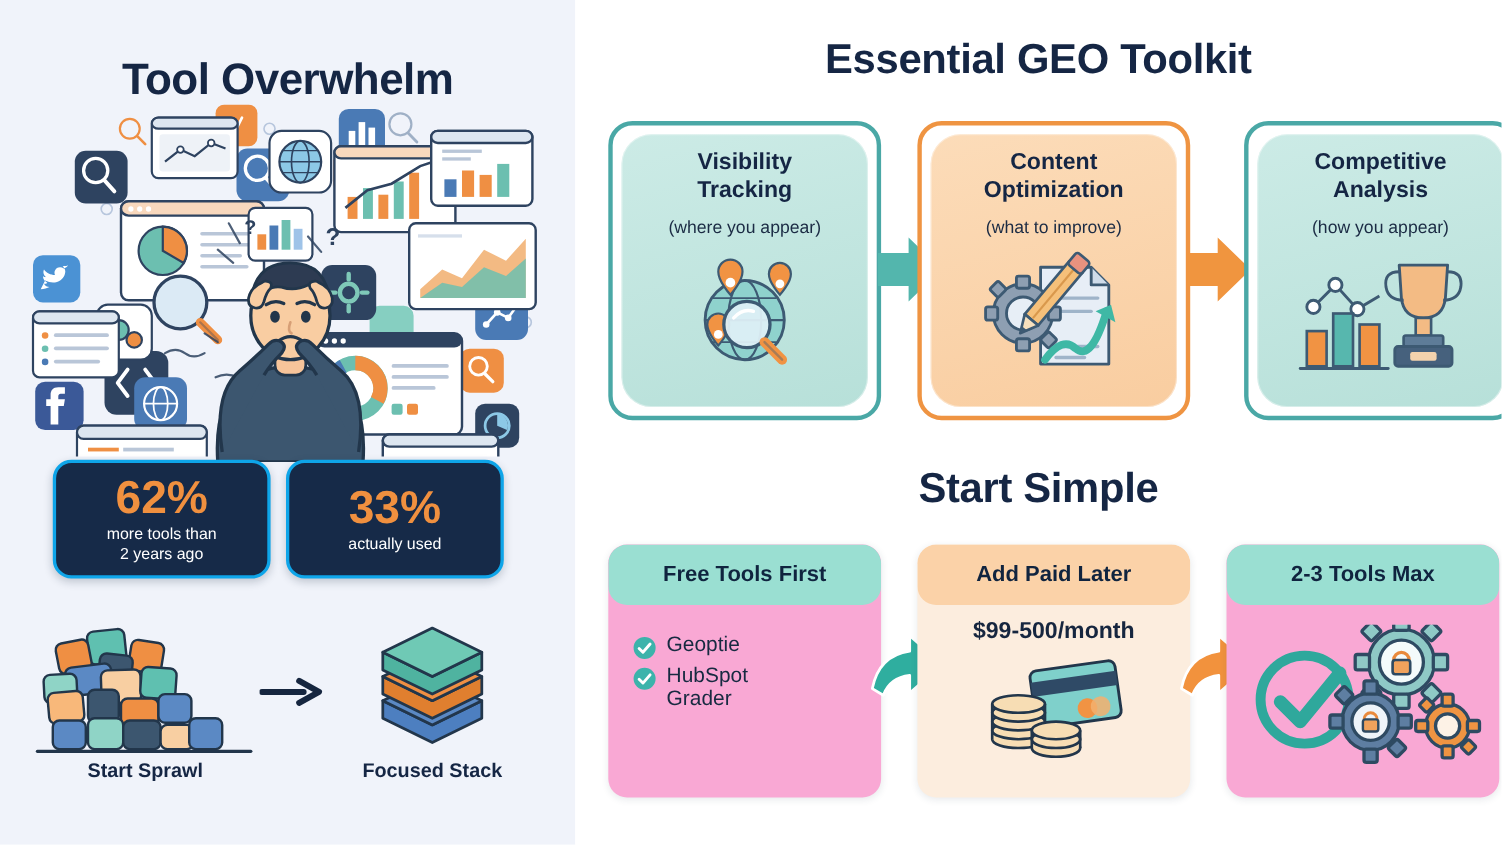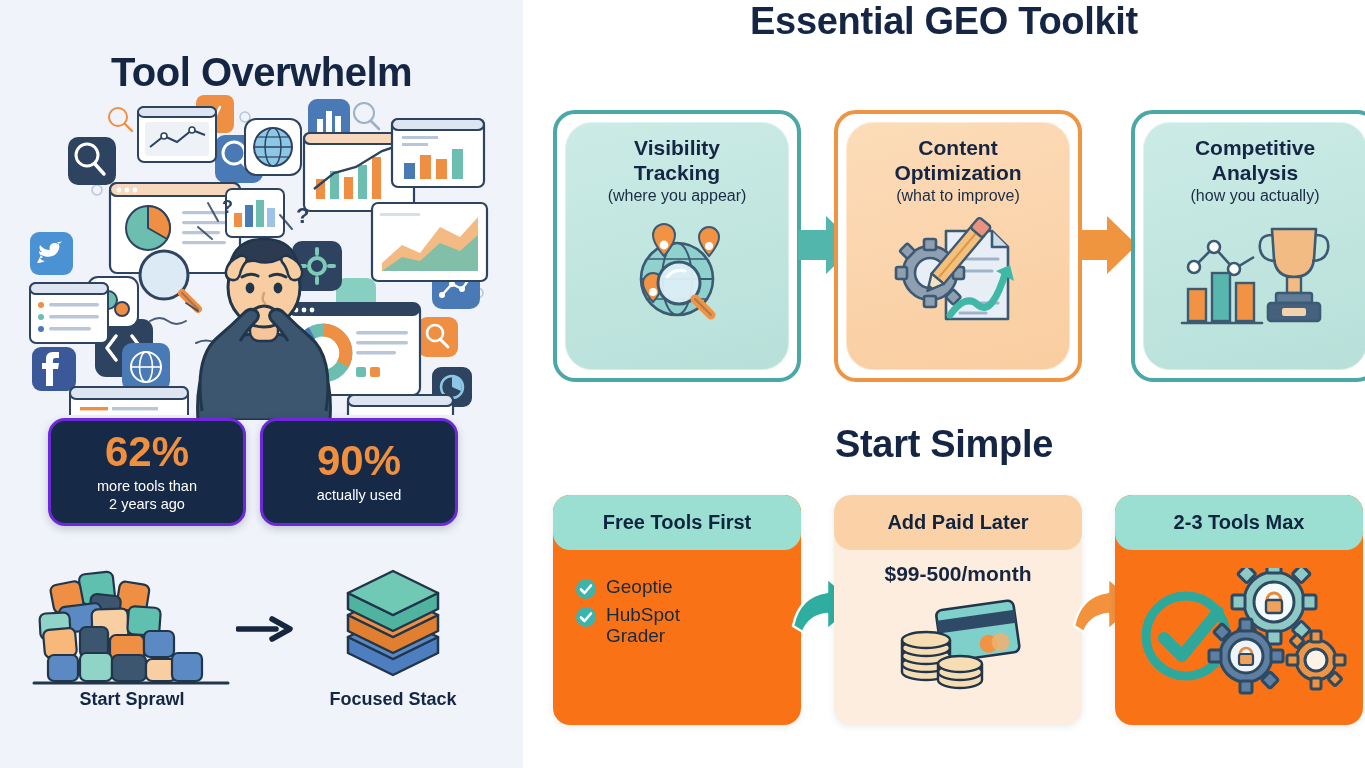--- a/index.html
+++ b/index.html
@@ -35,37 +35,37 @@
   .person { position: absolute; left: 176px; top: 215px; width: 175px; height: 205px; }
 
   
   .stats { position: absolute; left: 48px; top: 418px; display: flex; gap: 14px; }
   .stat-card {
     background: #162a48;
     border-radius: 17px;
     width: 198px; height: 108px;
     display: flex; flex-direction: column; align-items: center; justify-content: center;
     box-shadow: 0 3px 8px rgba(20,35,60,.22);
-    border: 3px solid #6d28d9;
+    border: 3px solid #0ea5e9;
   }
   .stat-num { font-size: 42px; font-weight: bold; color: #f0903f; line-height: 1.0; }
   .stat-lbl { font-size: 14.5px; color: #ffffff; text-align: center; line-height: 1.22; margin-top: 5px; }
 
   
   .compare { position: absolute; left: 0; top: 565px; width: 523px; height: 180px; }
   .compare-col { position: absolute; text-align: center; }
   .compare-label { font-size: 18px; font-weight: bold; color: #152644; }
 
   
   .right-panel { position: relative; flex: 1 1 auto; height: 768px; background: #ffffff; }
   .r-title {
     text-align: center; font-size: 38px; font-weight: bold; color: #152644;
     letter-spacing: -0.3px;
   }
-  #geo-title { }
+  #geo-title { padding-top: 33px; }
   #start-title { padding-top: 8px; }
 
   
   .toolkit-row { position: absolute; left: 30px; top: 110px; width: 810px; height: 275px; }
   .tk-card {
     position: absolute; top: 0; width: 248px; height: 272px;
     border-radius: 22px; border: 4px solid #4aa8a6; background: #ffffff;
     padding: 8px;
   }
   .tk-card.orange { border-color: #ef9442; }
@@ -75,31 +75,31 @@
     background: linear-gradient(165deg,#ccebe6 0%, #b7e0d9 100%);
     display: flex; flex-direction: column; align-items: center;
     padding-top: 14px;
     box-shadow: inset 0 0 0 1px rgba(255,255,255,.4);
   }
   .tk-card.orange .tk-inner { background: linear-gradient(165deg,#fcdcb9 0%, #f9cda0 100%); }
   .tk-h {
     font-size: 21px; font-weight: bold; color: #152644;
     text-align: center; line-height: 1.17;
   }
-  .tk-sub { font-size: 16px; color: #1b2b44; margin-top: 2px; text-align:center; }
+  .tk-sub { font-size: 16px; color: #1b2b44; margin-top: 14px; text-align:center; }
   .tk-art { margin-top: 6px; }
 
   .arrow-h { position: absolute; top: 104px; width: 60px; height: 62px; }
 
   
   .simple-row { position: absolute; left: 30px; top: 495px; width: 810px; height: 235px; }
   .sp-card {
     position: absolute; top: 0; width: 248px; height: 230px;
     border-radius: 17px; overflow: hidden;
-    background: #f97316;
+    background: #f9a8d4;
     box-shadow: 0 2px 7px rgba(40,60,80,.10);
   }
   .sp-card.peach { background: #fcedde; }
   .sp-head {
     height: 55px; background: #9adfd2; border-radius: 17px;
     display: flex; align-items: center; justify-content: center;
     font-size: 20px; font-weight: bold; color: #10243f;
   }
   .sp-card.peach .sp-head { background: #fbd2a8; }
   .sp-body { padding: 12px 0 0 22px; position: relative; height: 175px; }
@@ -415,21 +415,21 @@
 
     <div class="stats">
       <div class="stat-card">
         <div class="stat-num">62%</div>
         <div class="stat-lbl">
           <span>more tools than</span><br>
           <span>2 years ago</span>
         </div>
       </div>
       <div class="stat-card">
-        <div class="stat-num">90%</div>
+        <div class="stat-num">33%</div>
         <div class="stat-lbl">actually used</div>
       </div>
     </div>
 
     <div class="compare">
       <div class="compare-col" style="left:32px; top:0; width:200px;">
         <svg width="200" height="120" viewBox="0 0 200 120">
           <g stroke="#22364b" stroke-width="2.2">
             <rect x="48" y="8" width="34" height="30" rx="6" fill="#5fc0b0" transform="rotate(-6 65 23)"></rect>
             <rect x="20" y="18" width="30" height="28" rx="6" fill="#ef8f43" transform="rotate(-11 35 32)"></rect>
@@ -578,21 +578,21 @@
           <path d="M0 16 L28 16 L28 2 L58 31 L28 60 L28 46 L0 46 Z" fill="#f0953f"></path>
         </svg>
       </div>
 
       <div class="tk-card" style="left:578px;">
         <div class="tk-inner">
           <div class="tk-h">
             <span>Competitive</span><br>
             <span>Analysis</span>
           </div>
-          <div class="tk-sub">(how you actually)</div>
+          <div class="tk-sub">(how you appear)</div>
           <div class="tk-art">
             <svg width="150" height="120" viewBox="0 0 150 120">
 
               <polyline points="14,56 34,36 54,58 74,46" fill="none" stroke="#3d5a73" stroke-width="2.6"></polyline>
               <circle cx="14" cy="56" r="6" fill="#fff" stroke="#3d5a73" stroke-width="2.6"></circle>
               <circle cx="34" cy="36" r="6" fill="#fff" stroke="#3d5a73" stroke-width="2.6"></circle>
               <circle cx="54" cy="58" r="6" fill="#fff" stroke="#3d5a73" stroke-width="2.6"></circle>
 
               <rect x="8" y="78" width="18" height="32" fill="#f19343" stroke="#3d5a73" stroke-width="2.4"></rect>
               <rect x="32" y="62" width="18" height="48" fill="#57b7ae" stroke="#3d5a73" stroke-width="2.4"></rect>

